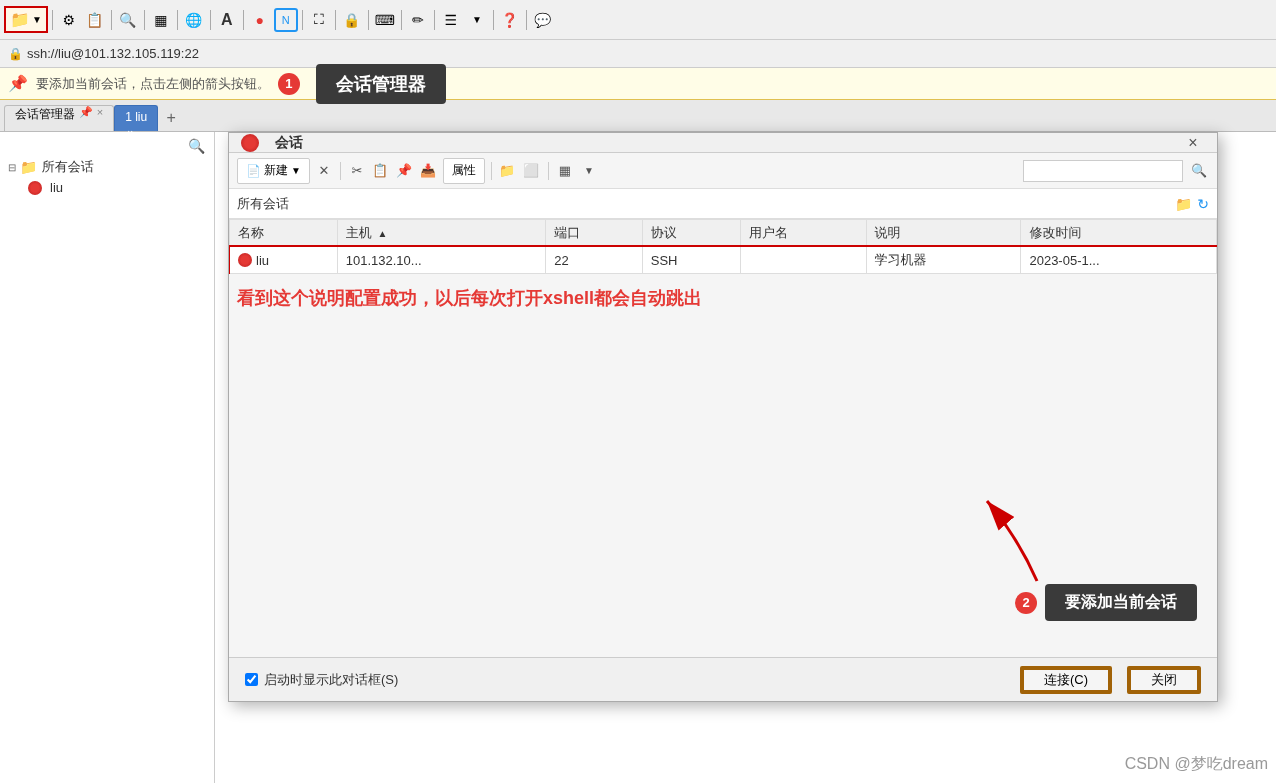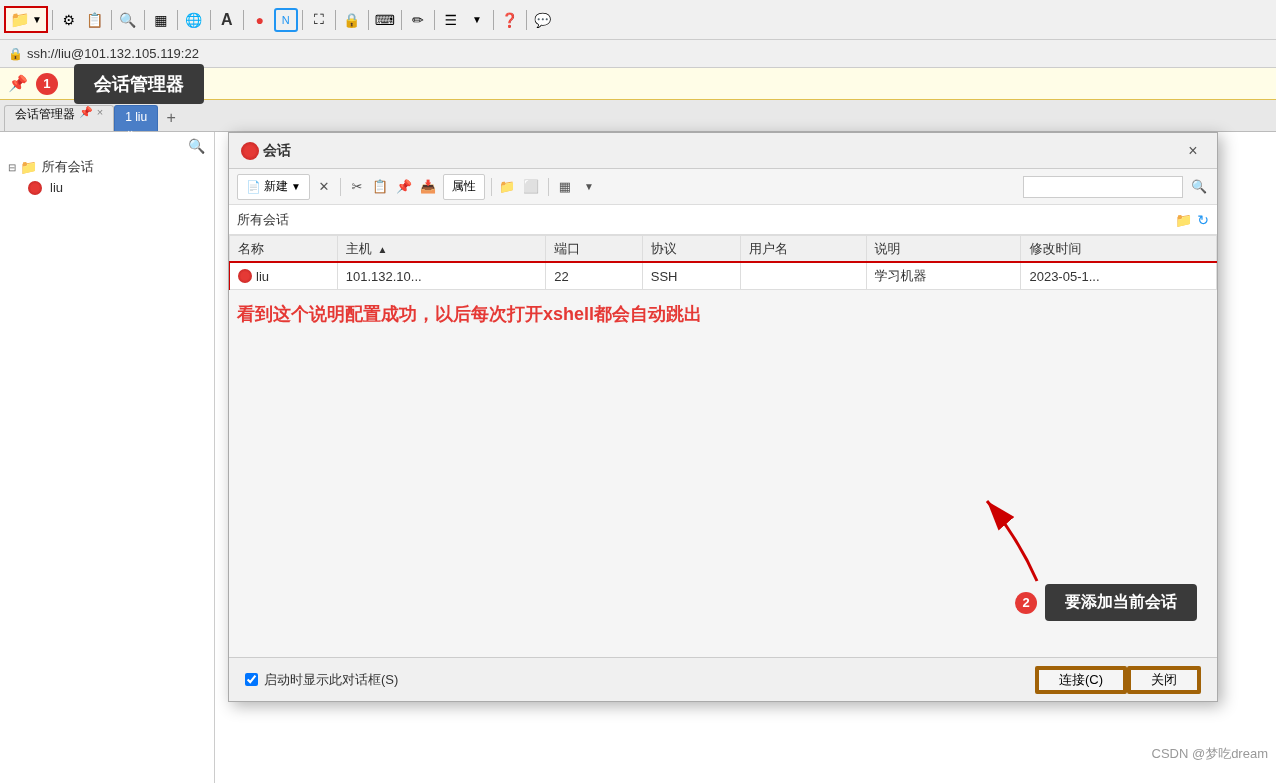--- a/index.html
+++ b/index.html
@@ -236,27 +236,27 @@
       left: 228px;
       width: 990px;
       height: 570px;
       background: #f5f5f5;
       border: 1px solid #aaa;
       box-shadow: 4px 4px 15px rgba(0,0,0,0.3);
       z-index: 100;
     }
 
     .dialog-title-bar {
-      height: 36px;
+      height: 20px;
       background: #f0f0f0;
       border-bottom: 1px solid #ccc;
       display: flex;
       align-items: center;
       padding: 0 12px;
-      gap: 4px;
+      gap: 16px;
     }
 
     .dialog-session-icon {
       width: 18px;
       height: 18px;
       background: radial-gradient(circle, #e53935 40%, #b71c1c 100%);
       border-radius: 50%;
     }
 
     .dialog-title-text {
@@ -376,21 +376,21 @@
       position: absolute;
       bottom: 0;
       left: 0;
       right: 0;
       height: 44px;
       background: #f0f0f0;
       border-top: 1px solid #ccc;
       display: flex;
       align-items: center;
       padding: 0 16px;
-      gap: 0;
+      gap: 15px;
     }
 
     .checkbox-area {
       display: flex;
       align-items: center;
       gap: 6px;
       font-size: 13px;
       color: #333;
     }
 
@@ -401,23 +401,23 @@
       background: #f5f5f5;
       border-radius: 2px;
       font-size: 13px;
       cursor: pointer;
       display: flex;
       align-items: center;
     }
 
     .watermark {
       position: absolute;
-      bottom: 20px;
+      bottom: 8px;
       right: 8px;
-      font-size: 13px;
+      font-size: 16px;
       color: #999;
     }
 
     .sort-indicator {
       font-size: 10px;
       margin-left: 2px;
     }
 
     .dialog-search-box {
       margin-left: auto;
@@ -470,20 +470,21 @@
     <div class="toolbar-icon">💬</div>
   </div>
 
   <div class="address-bar">
     <span class="address-lock">🔒</span>
     <span style="font-size:13px;color:#333;">ssh://liu@101.132.105.119:22</span>
   </div>
 
   <div class="info-bar">
     <span class="info-bar-pin">📌</span>
+    <span style="font-size:13px;color:#555;">要添加当前会话，点击左侧的箭头按钮。</span>
     <div class="circle-badge">
       <span>1</span>
     </div>
     <div class="open-session-badge">
       <span>会话管理器</span>
     </div>
   </div>
 
   <div class="tab-bar">
     <div class="tab tab-session-manager">

